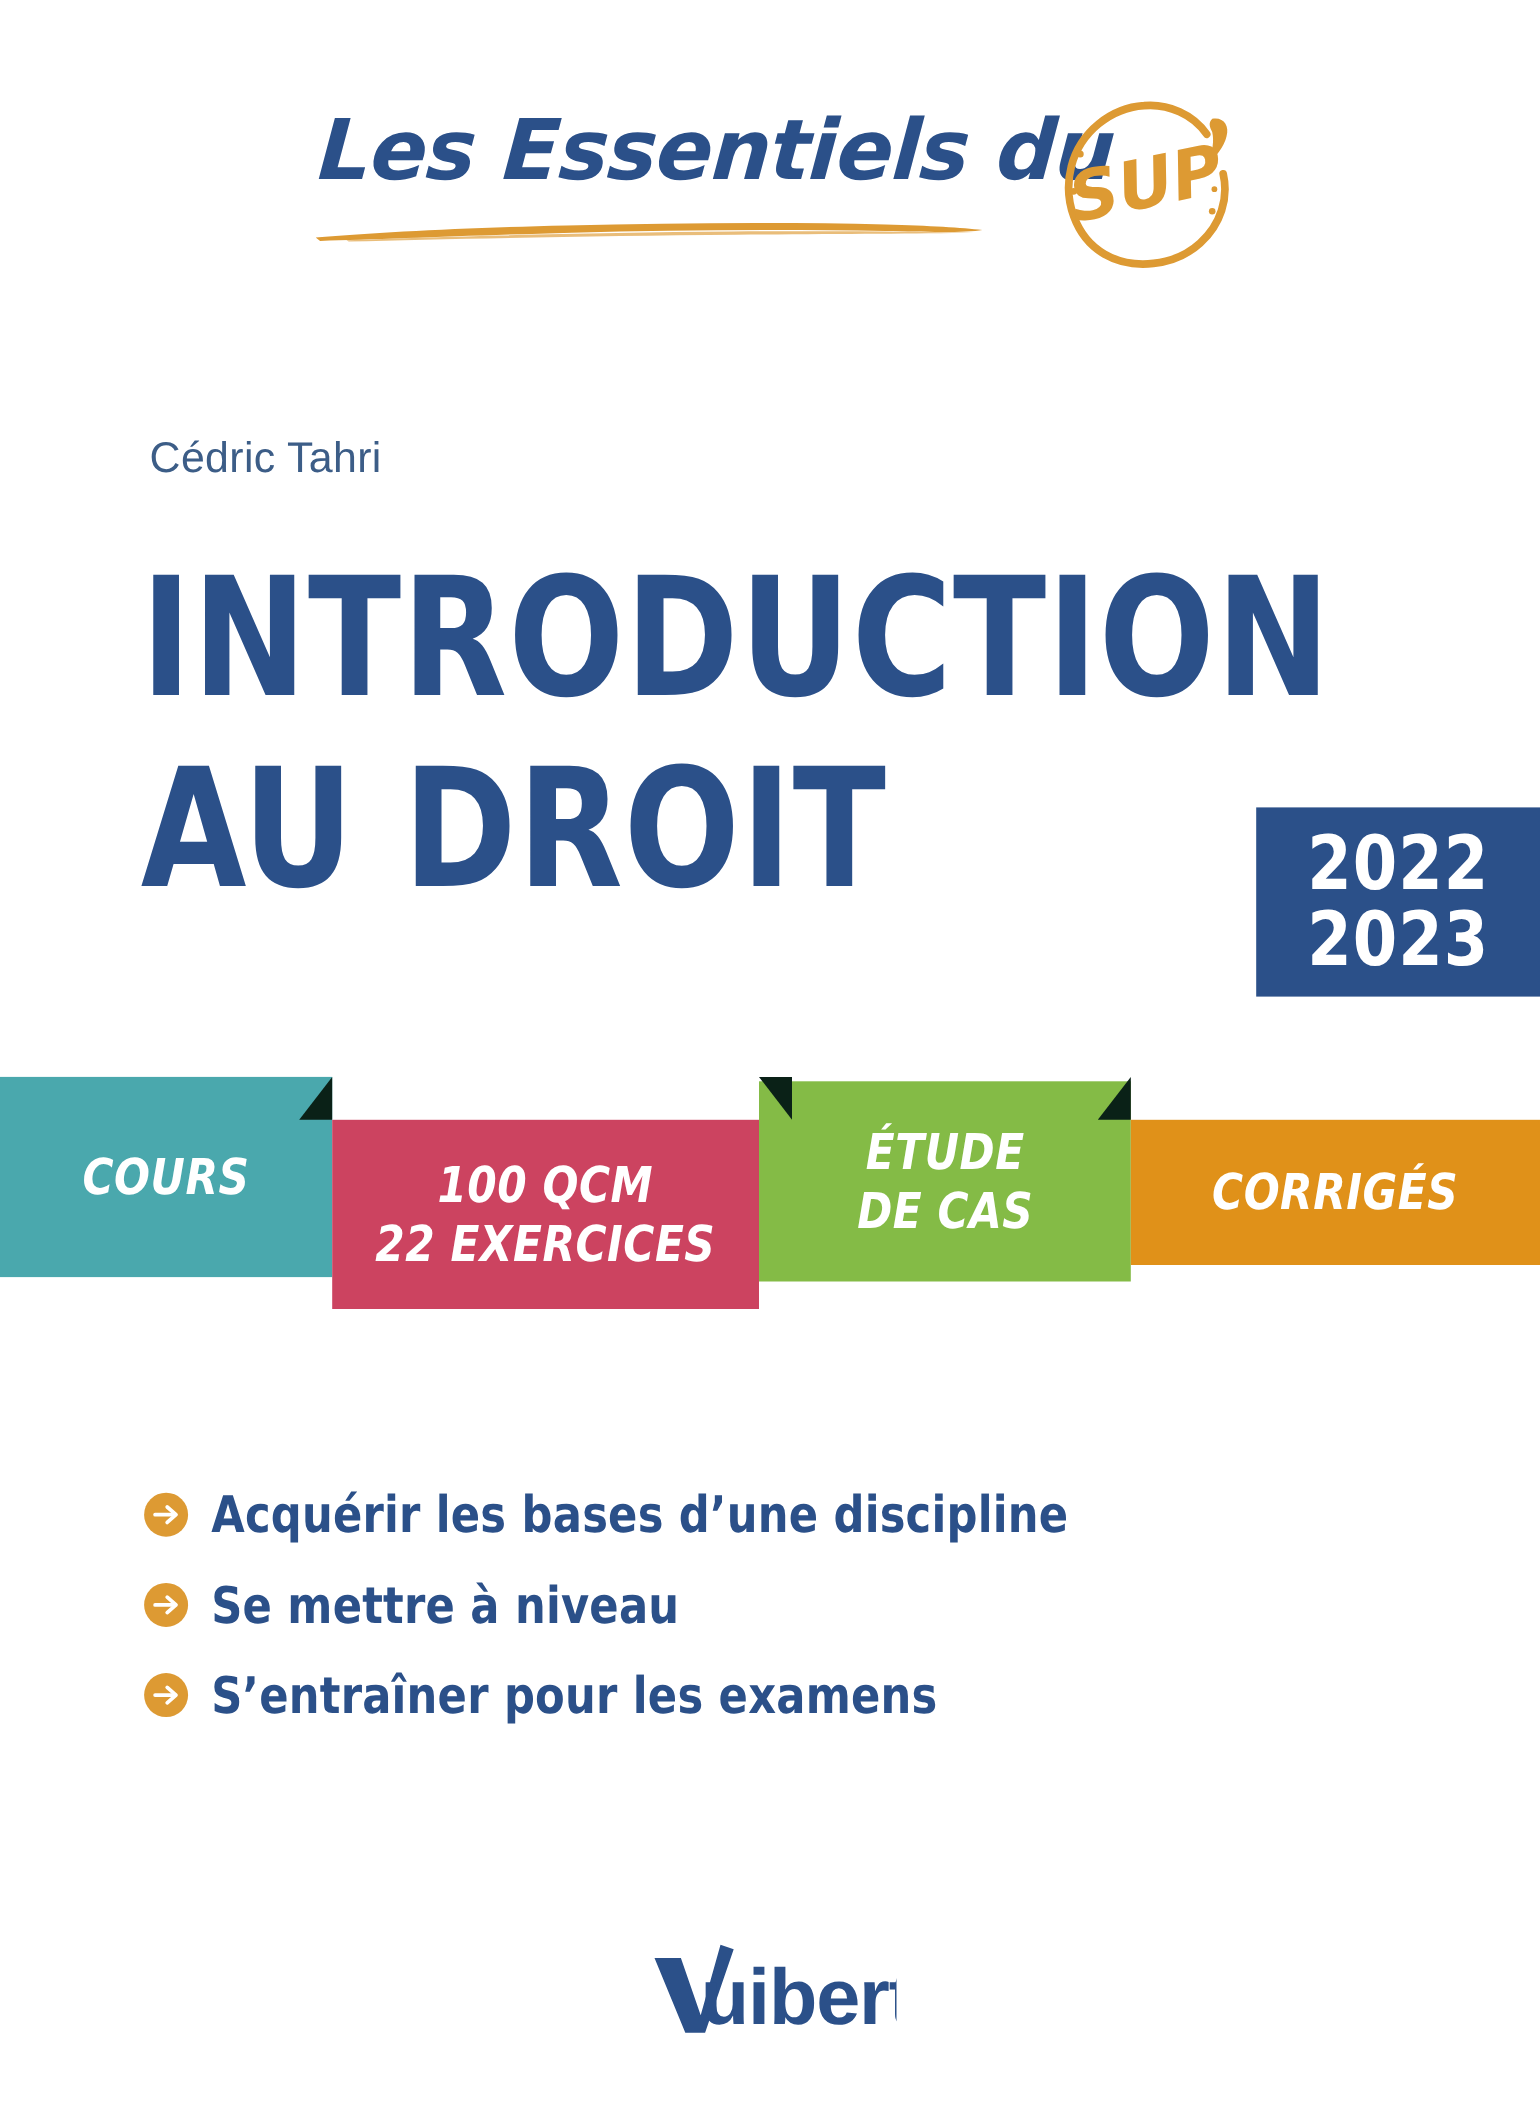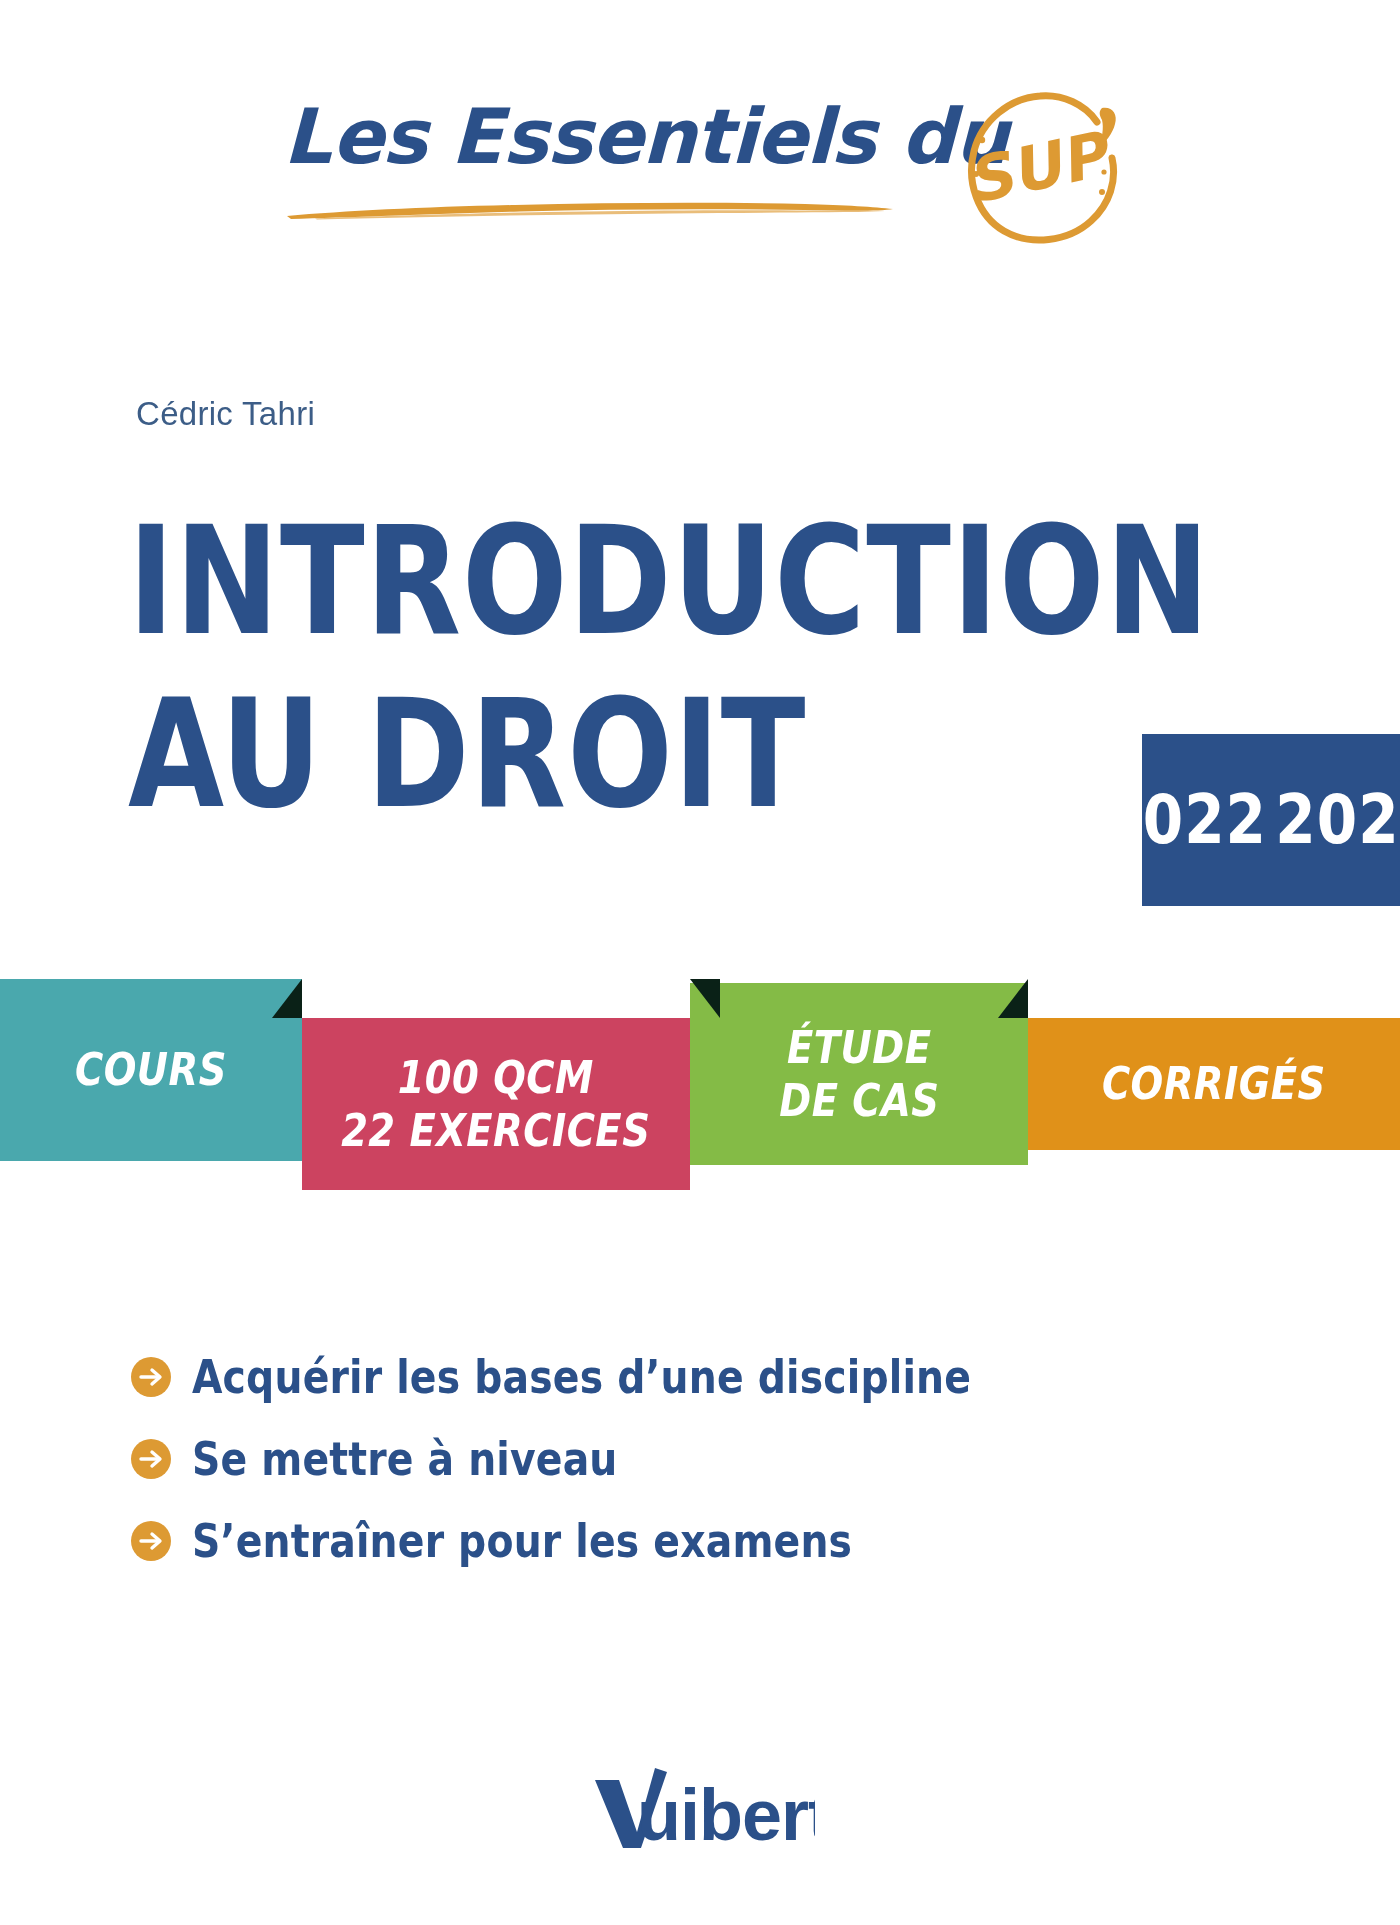--- a/index.html
+++ b/index.html
@@ -60,21 +60,21 @@
     width: 190px;
     height: 178px;
   }
   .sup-badge svg { display:block; width:190px; height:178px; }
 
   
   .author {
     position: absolute;
     left: 136px;
     top: 395px;
-    font-size: 33px;
+    font-size: 39px;
     color: #3c5d87;
     letter-spacing: 0.3px;
   }
 
   
   .title-block {
     position: absolute;
     left: 128px;
     top: 508px;
     width: 1160px;
@@ -93,20 +93,21 @@
   .title-line.l2 { margin-top: 26px; }
 
   .year-badge {
     position: absolute;
     left: 1142px;
     top: 734px;
     width: 258px;
     height: 172px;
     background: #2b5089;
     display: flex;
+    flex-direction: column;
     align-items: center;
     justify-content: center;
   }
   .year-badge span {
     font-family: "Liberation Sans Narrow", "DejaVu Sans Condensed", "Liberation Sans", sans-serif;
     font-weight: bold;
     font-size: 68px;
     line-height: 1.02;
     color: #ffffff;
     letter-spacing: 1px;

